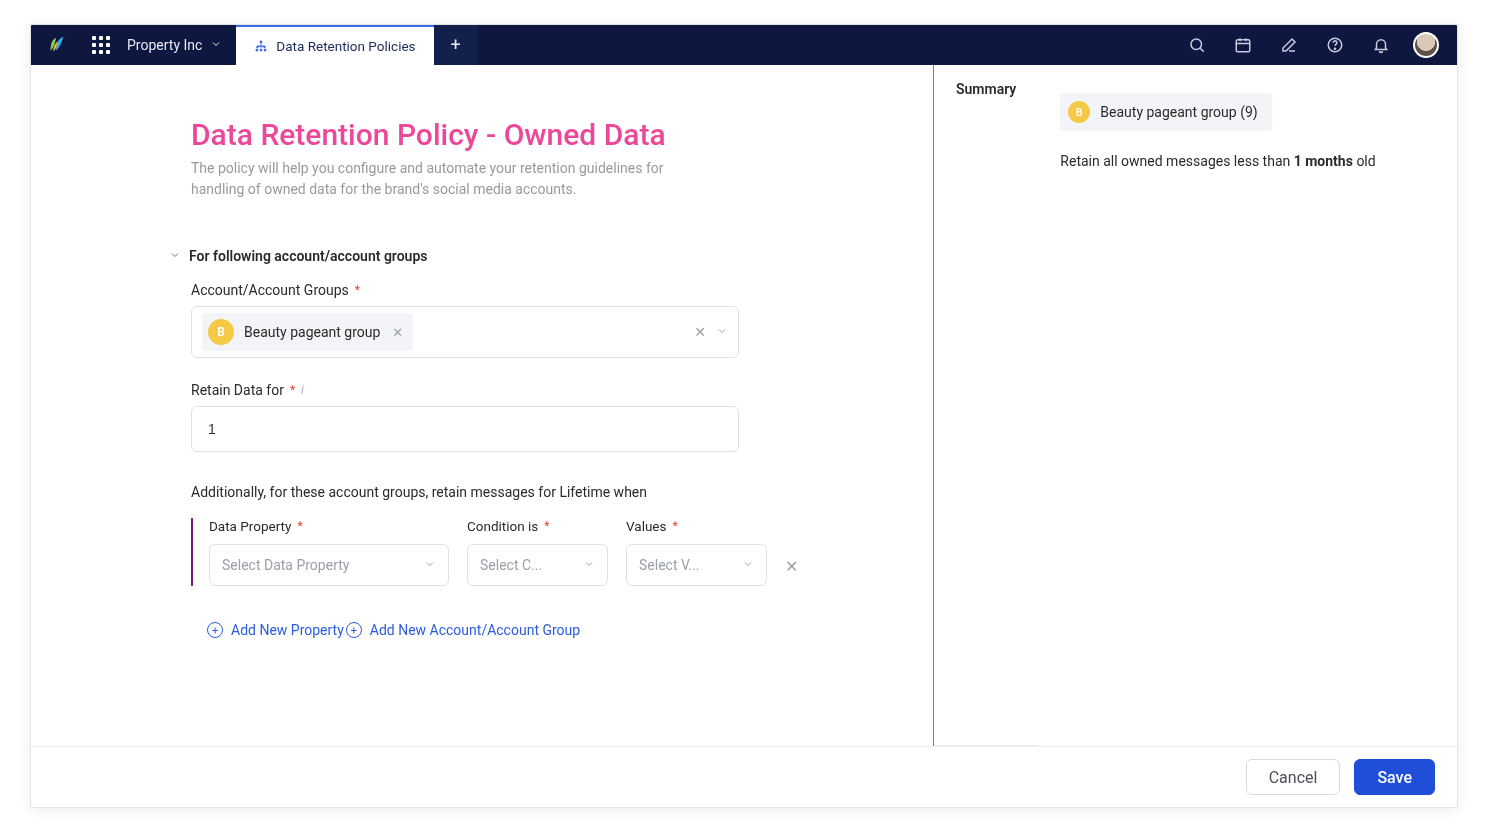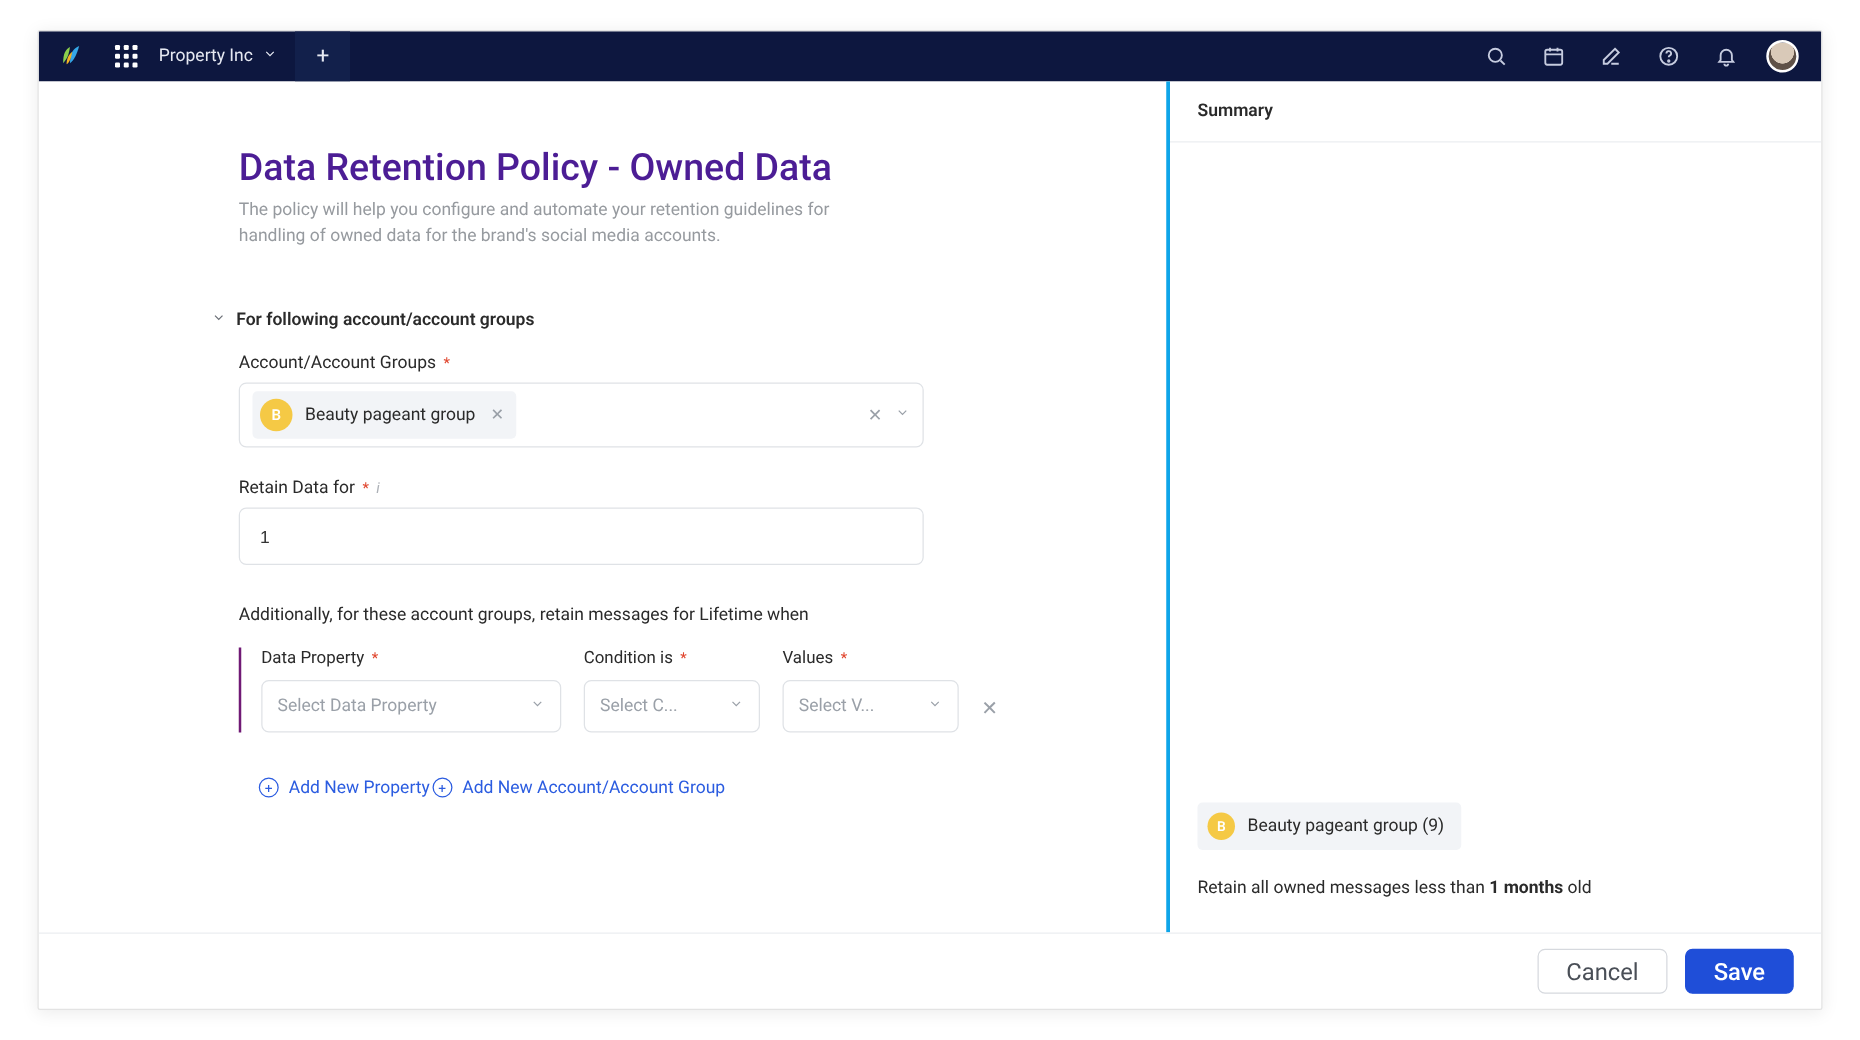--- a/index.html
+++ b/index.html
@@ -98,21 +98,21 @@
   }
   .main {
     flex: 1;
     padding: 52px 0 0 0;
     overflow-y: auto;
   }
   .main-inner { padding: 0 60px 40px 160px; max-width: 900px; }
   h1.page-title {
     font-size: 30px;
     font-weight: 500;
-    color: #4c1d95;
+    color: #ec4899;
     margin-bottom: 6px;
   }
   .page-sub {
     font-size: 14px;
     color: #969a9f;
     line-height: 1.5;
     max-width: 520px;
     margin-bottom: 48px;
   }
   .section-header {
@@ -186,22 +186,22 @@
   }
   .link-btn.outer { margin-left:-2px; margin-top:36px; }
   .link-btn .circle-plus {
     width:16px; height:16px; border:1.5px solid #2b5ce0; border-radius:50%;
     display:flex; align-items:center; justify-content:center; font-size:11px; line-height:1;
   }
   .link-btn.inner { margin-left:16px; }
   
   .side {
     width: 524px;
-    border-left: 3px solid #0ea5e9;
-    display:flex; flex-direction:column;justify-content:space-between;
+    border-left: 1px solid #0ea5e9;
+    display:flex; flex-direction:row;
   }
   .side-header {
     padding: 16px 22px;
     font-size:14px; font-weight:600; color:#2a2a2a;
     border-bottom:1px solid #eceef1;
   }
   .side-body { padding: 28px 22px; font-size:14px; color:#2a2a2a; }
   .summary-chip {
     display:inline-flex; align-items:center; gap:10px;
     background:#f2f4f7; border-radius:4px;
@@ -213,21 +213,21 @@
     display:flex; align-items:center; justify-content:center;
   }
   
   .footer {
     border-top:1px solid #eceef1;
     padding: 12px 22px;
     display:flex; justify-content:flex-end; gap:14px;
   }
   .btn {
     height:36px; padding:0 22px; border-radius:6px;
-    font-size:19px; cursor:pointer; display:flex; align-items:center;
+    font-size:16px; cursor:pointer; display:flex; align-items:center;
   }
   .btn.secondary { background:#fff; border:1px solid #d6d9de; color:#4a4f57; }
   .btn.primary { background:#1f4ed8; border:1px solid #1f4ed8; color:#fff; font-weight:500; }
   .chev-sm svg { width:12px; height:12px; stroke:currentColor; }
 </style>
 </head>
 <body>
 
 <div class="app">
   <div class="topbar">
@@ -250,20 +250,32 @@
             <span></span>
             <span></span>
             <span></span>
           </div>
       </div>
       <div class="org">
         <span>Property Inc</span>
         <span class="chev-sm"><svg viewBox="0 0 24 24" fill="none" stroke="#c6ccdf" stroke-width="2">
               <polyline points="6 9 12 15 18 9"></polyline>
             </svg></span>
+      </div>
+      <div class="tab active">
+        <span class="tab-icon">
+          <svg viewBox="0 0 24 24" fill="#3a6af0">
+              <circle cx="12" cy="5" r="2.4"></circle>
+              <circle cx="5" cy="19" r="2.4"></circle>
+              <circle cx="12" cy="19" r="2.4"></circle>
+              <circle cx="19" cy="19" r="2.4"></circle>
+              <path d="M12 7v5M12 12H5v4M12 12h7v4M12 12v4" stroke="#3a6af0" stroke-width="1.6" fill="none"></path>
+            </svg>
+        </span>
+        <span>Data Retention Policies</span>
       </div>
       <div class="tab plus">
         <span class="plus-glyph">+</span>
       </div>
     </div>
     <div class="right">
       <div class="icon-btn">
           <svg viewBox="0 0 24 24" fill="none" stroke-width="2">
             <circle cx="11" cy="11" r="7"></circle>
             <line x1="21" y1="21" x2="16.5" y2="16.5"></line>

